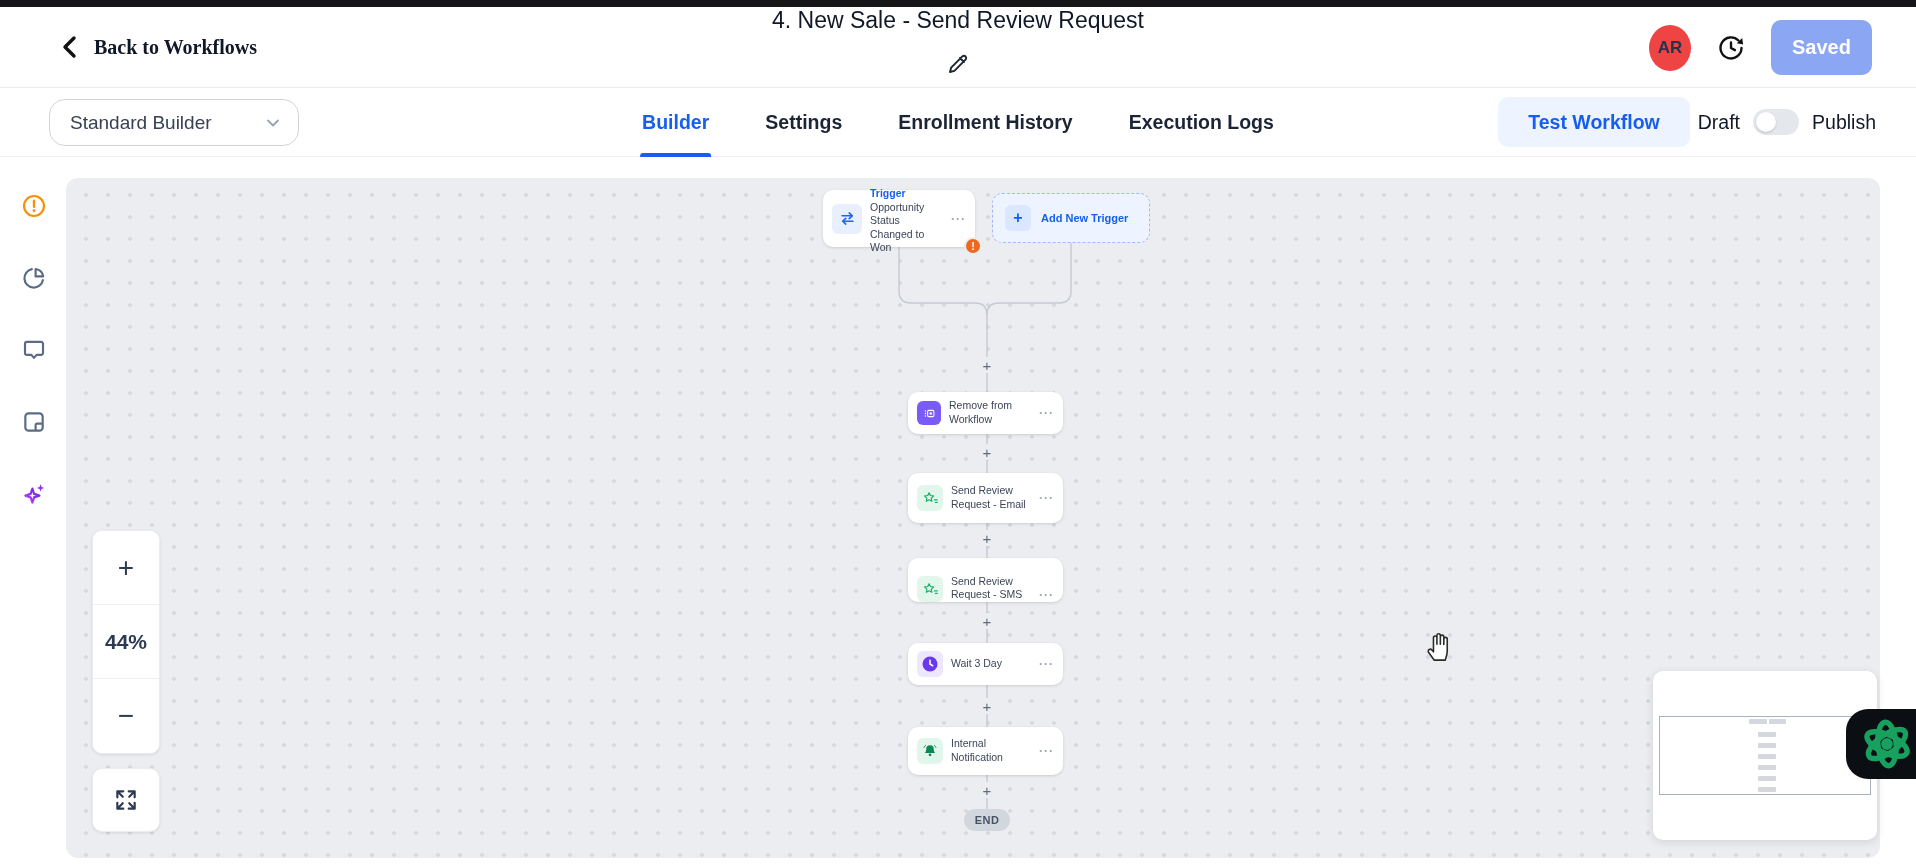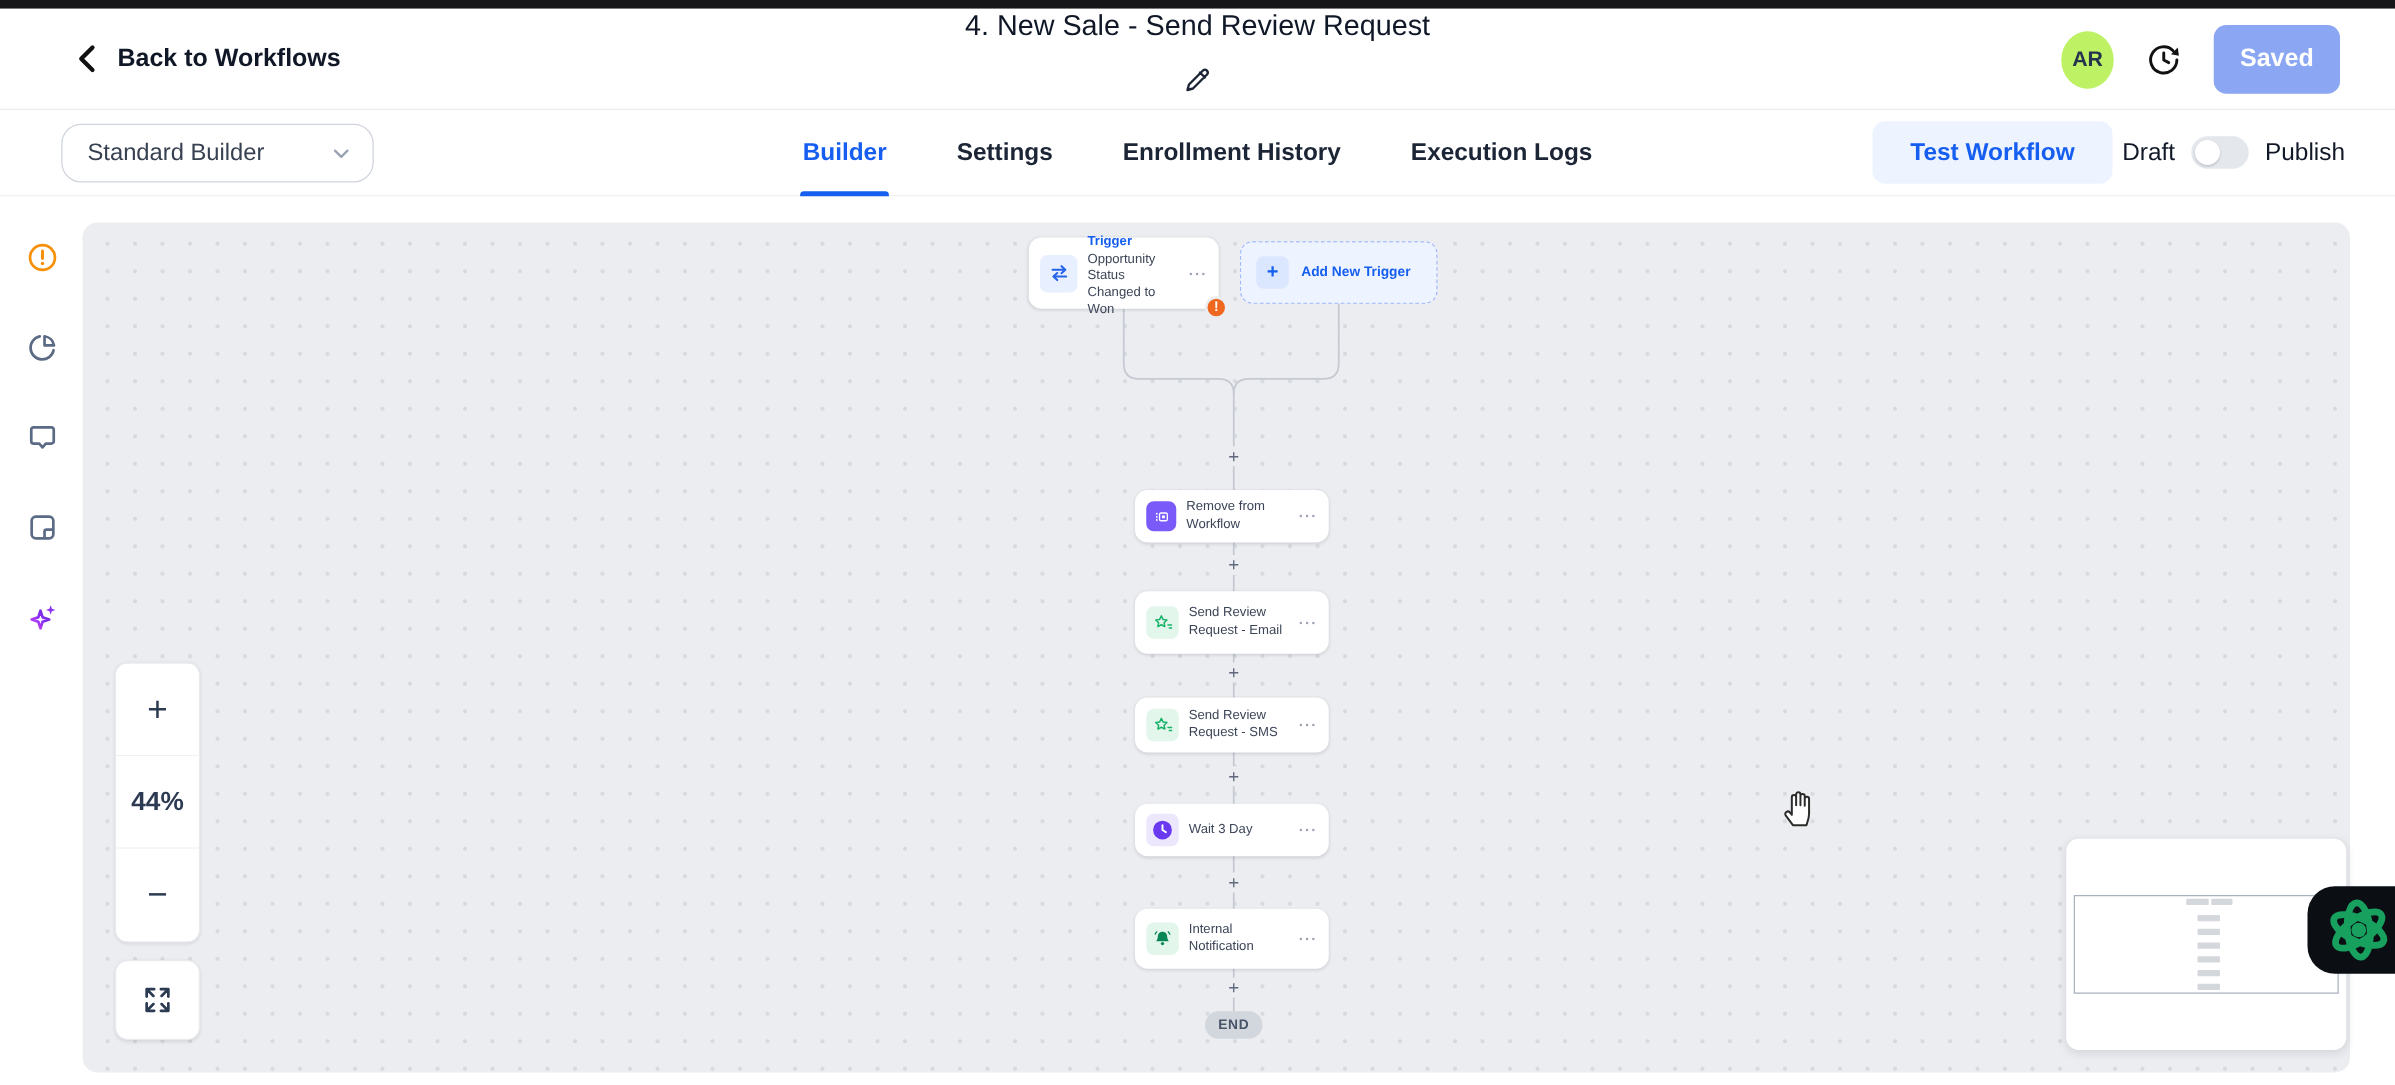--- a/index.html
+++ b/index.html
@@ -5,26 +5,26 @@
   * { margin:0; padding:0; box-sizing:border-box; }
   html,body { background:#fff; }
   .app {
     position:relative; width:1916px; height:868px; overflow:hidden;
     font-family:"Liberation Sans", sans-serif; background:#fff; color:#101828;
   }
   .top-strip { position:absolute; left:0; top:0; width:100%; height:7px; background:#161618; }
 
   
   .header { position:absolute; left:0; top:7px; width:100%; height:81px; background:#fff; border-bottom:1px solid #ececee; }
-  .back-btn { position:absolute; left:60px; top:28px; display:flex; align-items:center; gap:14px; cursor:pointer; background:none; border:none; }
+  .back-btn { position:absolute; left:60px; top:28px; display:flex; align-items:center; gap:14px; cursor:pointer; background:none; border:none;font-family:Liberation Serif, serif; }
   .back-btn span { font-size:20px; font-weight:700; color:#101828; }
   .title-wrap { position:absolute; left:50%; top:0; height:81px; transform:translateX(-50%); display:flex; align-items:center; gap:18px;flex-direction:column; }
   .page-title { font-size:23px; font-weight:500; color:#101828; white-space:nowrap; }
   .hdr-right { position:absolute; right:44px; top:0; height:81px; display:flex; align-items:center; gap:26px; }
-  .avatar { width:42px; height:46px; border-radius:50%; background:#bef264; color:#25334e; font-size:17px; font-weight:600; display:flex; align-items:center; justify-content:center; }
+  .avatar { width:42px; height:46px; border-radius:50%; background:#ef4444; color:#25334e; font-size:17px; font-weight:600; display:flex; align-items:center; justify-content:center; }
   .icon-btn { background:none; border:none; cursor:pointer; display:flex; align-items:center; justify-content:center; }
   .save-btn { width:101px; height:55px; border:none; border-radius:10px; background:#8ba6f2; color:#fff; font-size:20px; font-weight:600; font-family:inherit; cursor:pointer; }
 
   
   .toolbar { position:absolute; left:0; top:88px; width:100%; height:69px; background:#fff; border-bottom:1px solid #eef0f2; }
   .builder-select { position:absolute; left:49px; top:11px; width:250px; height:47px; border:1px solid #d0d5dd; border-radius:16px; background:#fff;
     display:flex; align-items:center; justify-content:space-between; padding:0 16px 0 20px; cursor:pointer; }
   .builder-select span { font-size:19px; color:#374151; }
   .tabs { position:absolute; left:50%; transform:translateX(-50%); top:0; height:69px; display:flex; align-items:center; gap:56px; }
   .tab { position:relative; height:69px; display:flex; align-items:center; font-size:19.5px; font-weight:600; color:#1c2536; cursor:pointer; background:none; border:none; font-family:inherit; }
@@ -245,21 +245,21 @@
     <span class="nicon" style="width:26px;height:26px;background:#e2f6ec;">
       <svg width="17" height="17" viewBox="0 0 24 24">
         <path d="M10 3.8l1.9 4 4.4.6-3.2 3.1.8 4.4-3.9-2.1-3.9 2.1.8-4.4L3.7 8.4l4.4-.6z" fill="none" stroke="#17b26a" stroke-width="1.7" stroke-linejoin="round"></path>
         <path d="M17.5 14h4M19 17.5h2.5" stroke="#17b26a" stroke-width="1.7" stroke-linecap="round"></path>
       </svg>
     </span>
     <span class="nlabel">Send Review Request - Email</span>
     <button class="more">···</button>
   </div>
 
-  <div class="node" style="left:908px;top:558px;width:155px;height:44px;">
+  <div class="node" style="left:908px;top:558px;width:155px;height:44px;align-items:flex-end;">
     <span class="nicon" style="width:26px;height:26px;background:#e2f6ec;">
       <svg width="17" height="17" viewBox="0 0 24 24">
         <path d="M10 3.8l1.9 4 4.4.6-3.2 3.1.8 4.4-3.9-2.1-3.9 2.1.8-4.4L3.7 8.4l4.4-.6z" fill="none" stroke="#17b26a" stroke-width="1.7" stroke-linejoin="round"></path>
         <path d="M17.5 14h4M19 17.5h2.5" stroke="#17b26a" stroke-width="1.7" stroke-linecap="round"></path>
       </svg>
     </span>
     <span class="nlabel">Send Review Request - SMS</span>
     <button class="more">···</button>
   </div>
 

